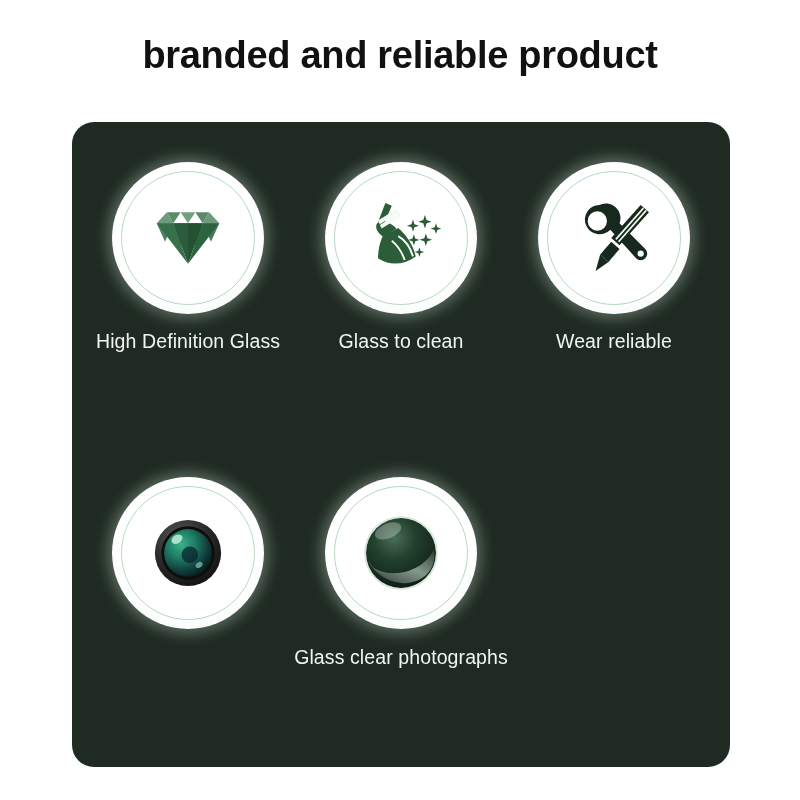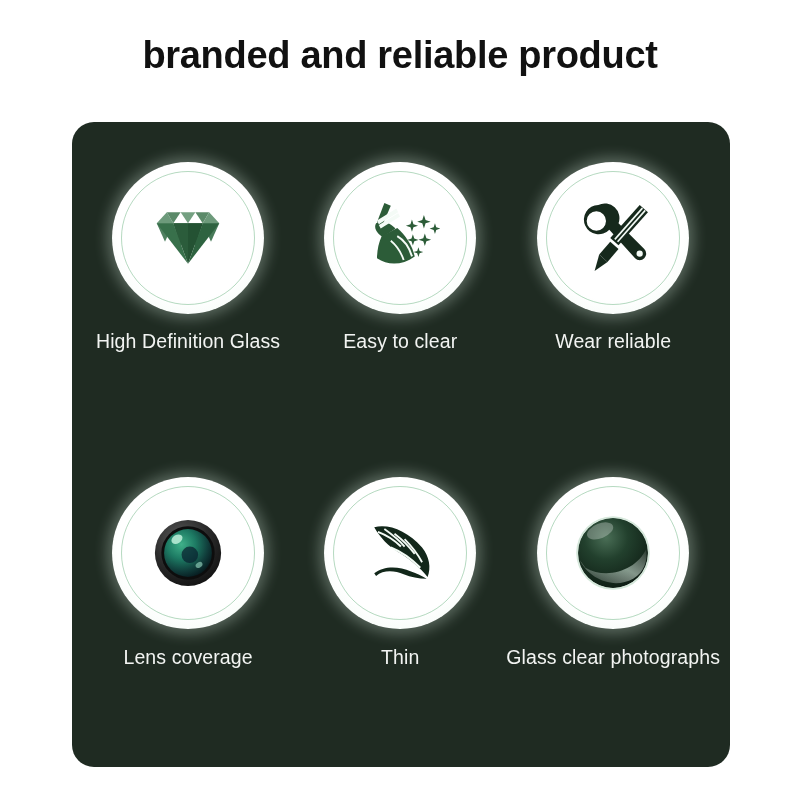--- a/index.html
+++ b/index.html
@@ -158,21 +158,21 @@
             <g fill="#2c5c38">
               <path d="M63,30 l1.6,5 5,1.6 -5,1.6 -1.6,5 -1.6,-5 -5,-1.6 5,-1.6 z"></path>
               <path d="M76,25 l1.8,5.5 5.5,1.8 -5.5,1.8 -1.8,5.5 -1.8,-5.5 -5.5,-1.8 5.5,-1.8 z"></path>
               <path d="M88,34 l1.4,4.4 4.4,1.4 -4.4,1.4 -1.4,4.4 -1.4,-4.4 -4.4,-1.4 4.4,-1.4 z"></path>
               <path d="M64,46 l1.5,4.6 4.6,1.5 -4.6,1.5 -1.5,4.6 -1.5,-4.6 -4.6,-1.5 4.6,-1.5 z"></path>
               <path d="M77,45 l1.7,5.2 5.2,1.7 -5.2,1.7 -1.7,5.2 -1.7,-5.2 -5.2,-1.7 5.2,-1.7 z"></path>
               <path d="M70,60 l1.3,4 4,1.3 -4,1.3 -1.3,4 -1.3,-4 -4,-1.3 4,-1.3 z"></path>
             </g>
           </svg>
         </div>
-        <div class="label">Easy to clear</div>
+        <div class="label">Glass to clean</div>
       </div>
 
       <div class="cell">
         <div class="badge">
           <svg class="glyph" viewBox="0 0 100 100">
             <g fill="#16291c">
               <path d="M34,14 a16,16 0 1 0 12,27 L74,72 a7,7 0 0 0 10,-10 L56,34 A16,16 0 0 0 34,14 z
                        M32,21 a10.5,10.5 0 1 1 -0.2,21 a10.5,10.5 0 0 1 0.2,-21 z"></path>
               <circle cx="79" cy="67" r="3.4" fill="#f4fbf6"></circle>
               <path d="M79,14 l9,8 -32,36 -9,-8 z"></path>
@@ -203,41 +203,22 @@
               </radialGradient>
             </defs>
             <circle cx="50" cy="50" r="36" fill="url(#lensRing)"></circle>
             <circle cx="50" cy="50" r="29" fill="#0d0d0d"></circle>
             <circle cx="50" cy="50" r="26" fill="url(#lensGlass)"></circle>
             <ellipse cx="38" cy="35" rx="6.5" ry="4.6" fill="#bff0da" opacity="0.85" transform="rotate(-32 38 35)"></ellipse>
             <ellipse cx="62" cy="63" rx="4" ry="2.8" fill="#9fe0c8" opacity="0.6" transform="rotate(-32 62 63)"></ellipse>
             <circle cx="52" cy="52" r="9" fill="#0a2330" opacity="0.75"></circle>
           </svg>
         </div>
-        <div class="label">Lens coverage</div>
-      </div>
-
-      <div class="cell row2">
-        <div class="badge">
-          <svg class="glyph" viewBox="0 0 100 100">
-            <g fill="#12271a">
-              <path d="M22,22 C38,18 58,26 74,44 C82,54 84,66 80,76 C72,66 60,56 48,49
-                       C38,43 28,33 22,22 z"></path>
-              <path d="M26,27 C34,30 44,36 51,43" stroke="#f4fbf6" stroke-width="2.2" fill="none"></path>
-              <path d="M33,24 C40,29 49,36 55,43" stroke="#f4fbf6" stroke-width="2" fill="none"></path>
-              <path d="M44,29 C52,35 60,43 66,51" stroke="#f4fbf6" stroke-width="2" fill="none"></path>
-              <path d="M55,35 C62,42 69,51 74,60" stroke="#f4fbf6" stroke-width="2" fill="none"></path>
-              <path d="M40,44 C50,48 62,56 72,66" stroke="#f4fbf6" stroke-width="2.4" fill="none"></path>
-              <path d="M22,72 C32,64 48,64 62,70 C68,72 74,75 79,78
-                       C70,78 62,76 54,73 C44,69 32,68 24,75 z"></path>
-            </g>
-          </svg>
-        </div>
-        <div class="label">Thin</div>
-      </div>
+      </div>
+
 
       <div class="cell row2">
         <div class="badge">
           <svg class="glyph" viewBox="0 0 100 100">
             <defs>
               <radialGradient id="domeG" cx="40%" cy="28%" r="82%">
                 <stop offset="0%" stop-color="#4a6e56"></stop>
                 <stop offset="38%" stop-color="#22402d"></stop>
                 <stop offset="75%" stop-color="#14271b"></stop>
                 <stop offset="100%" stop-color="#0b1711"></stop>

